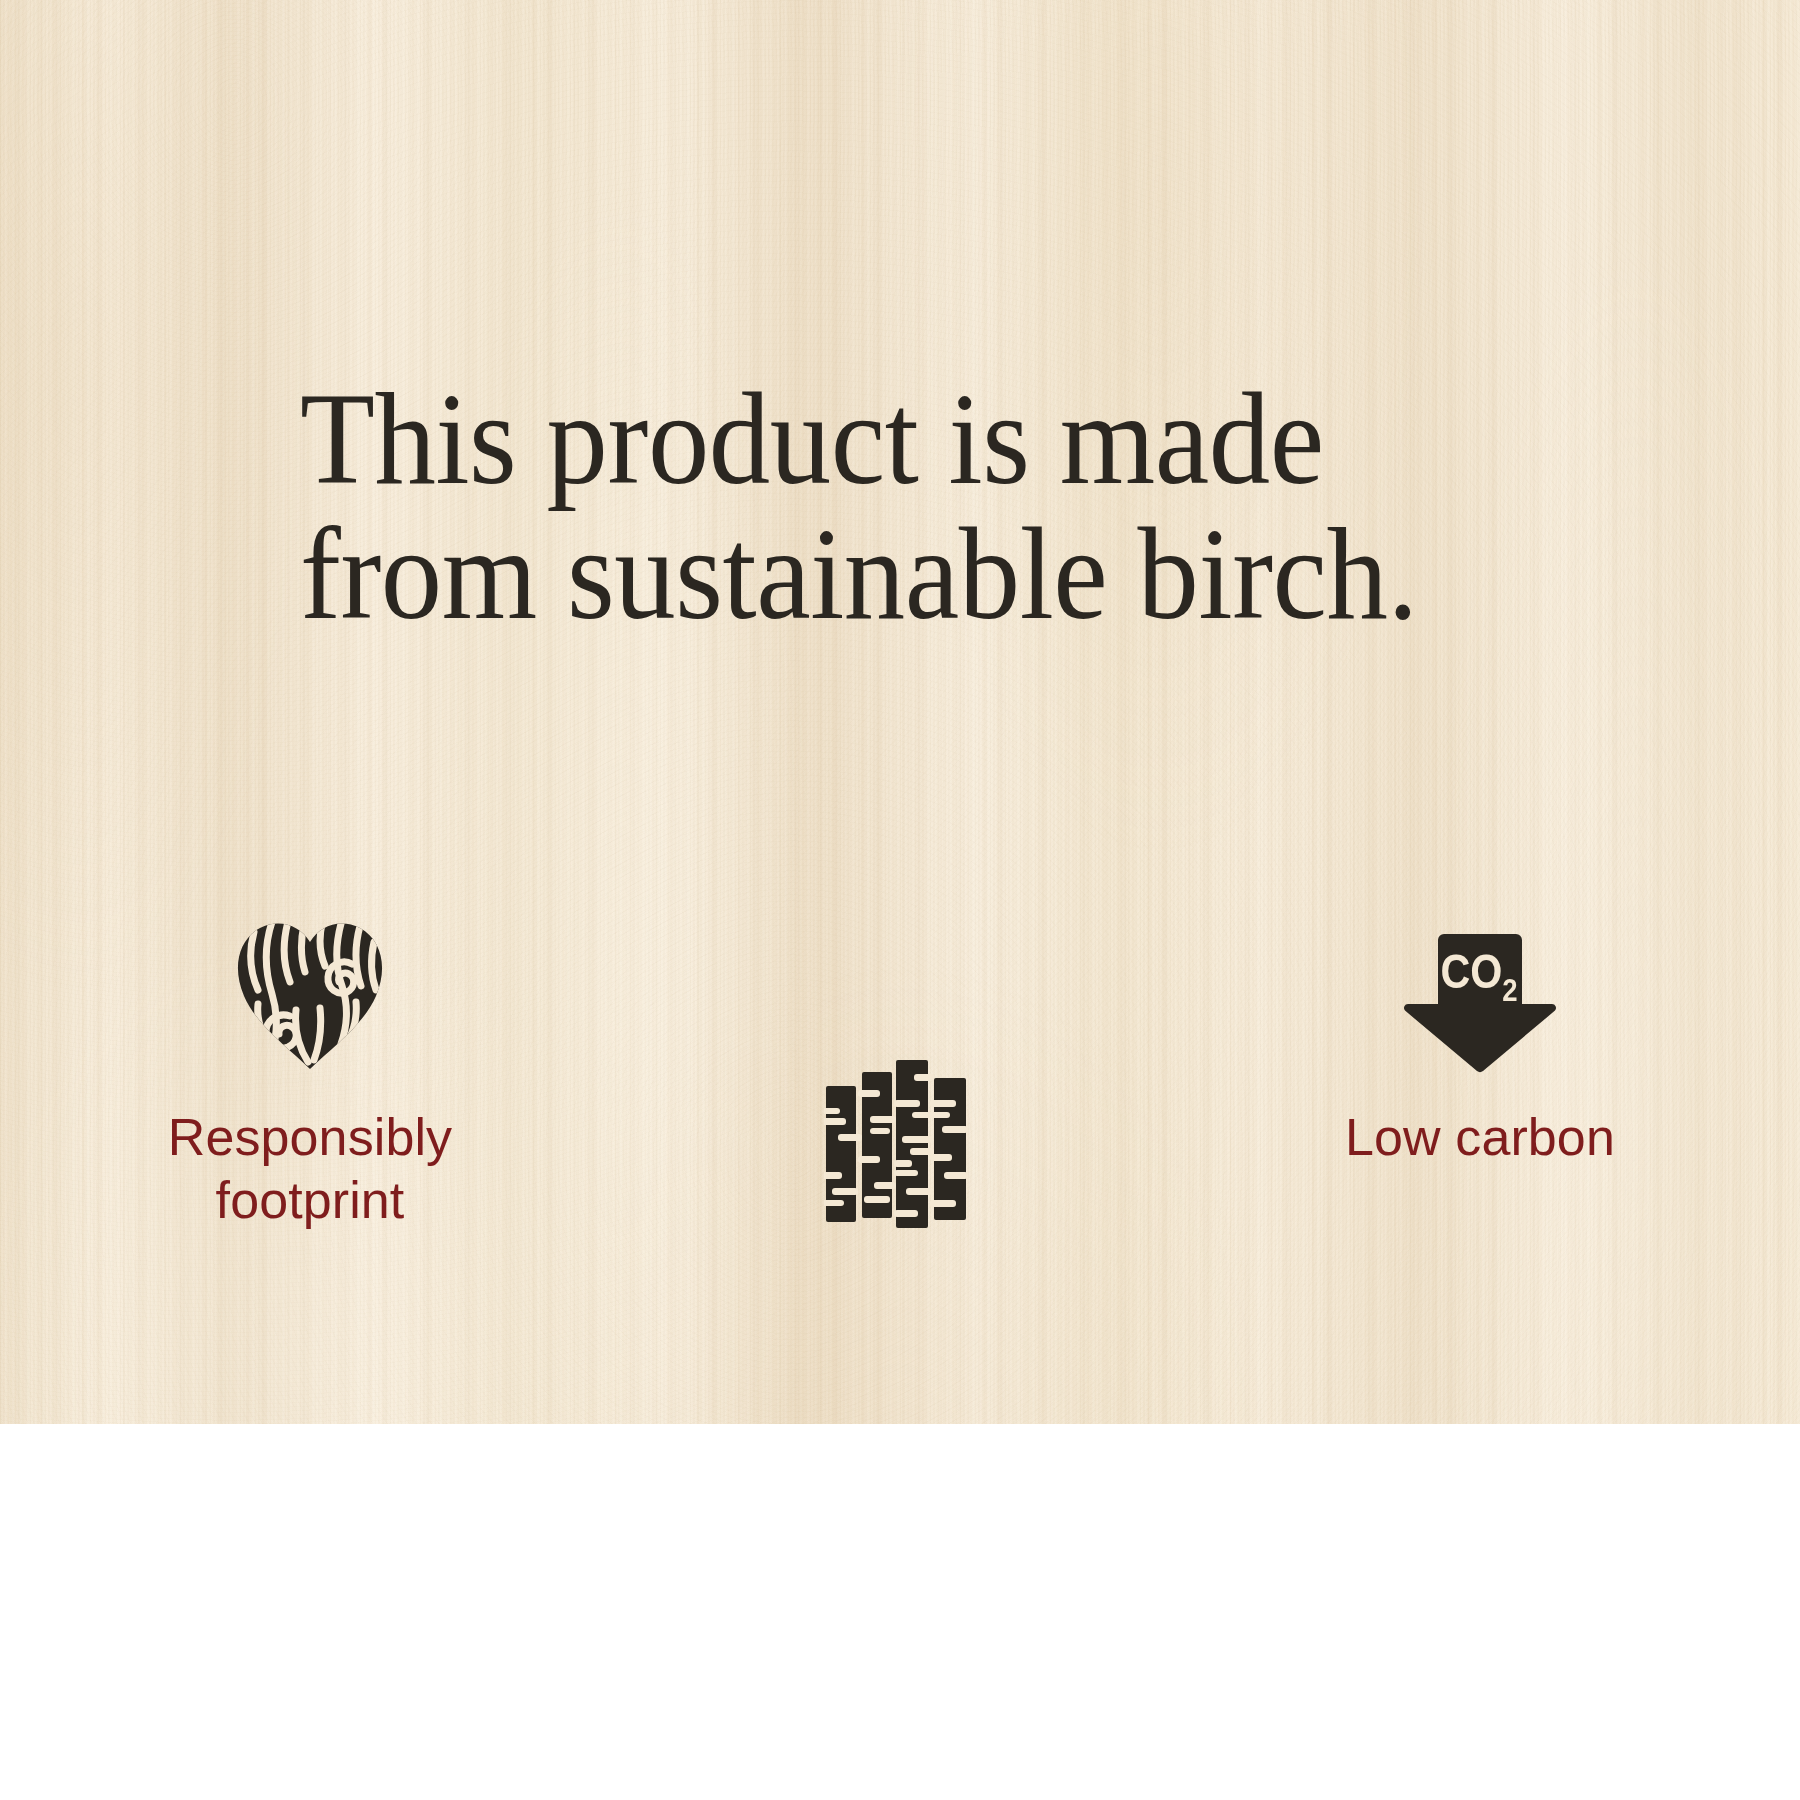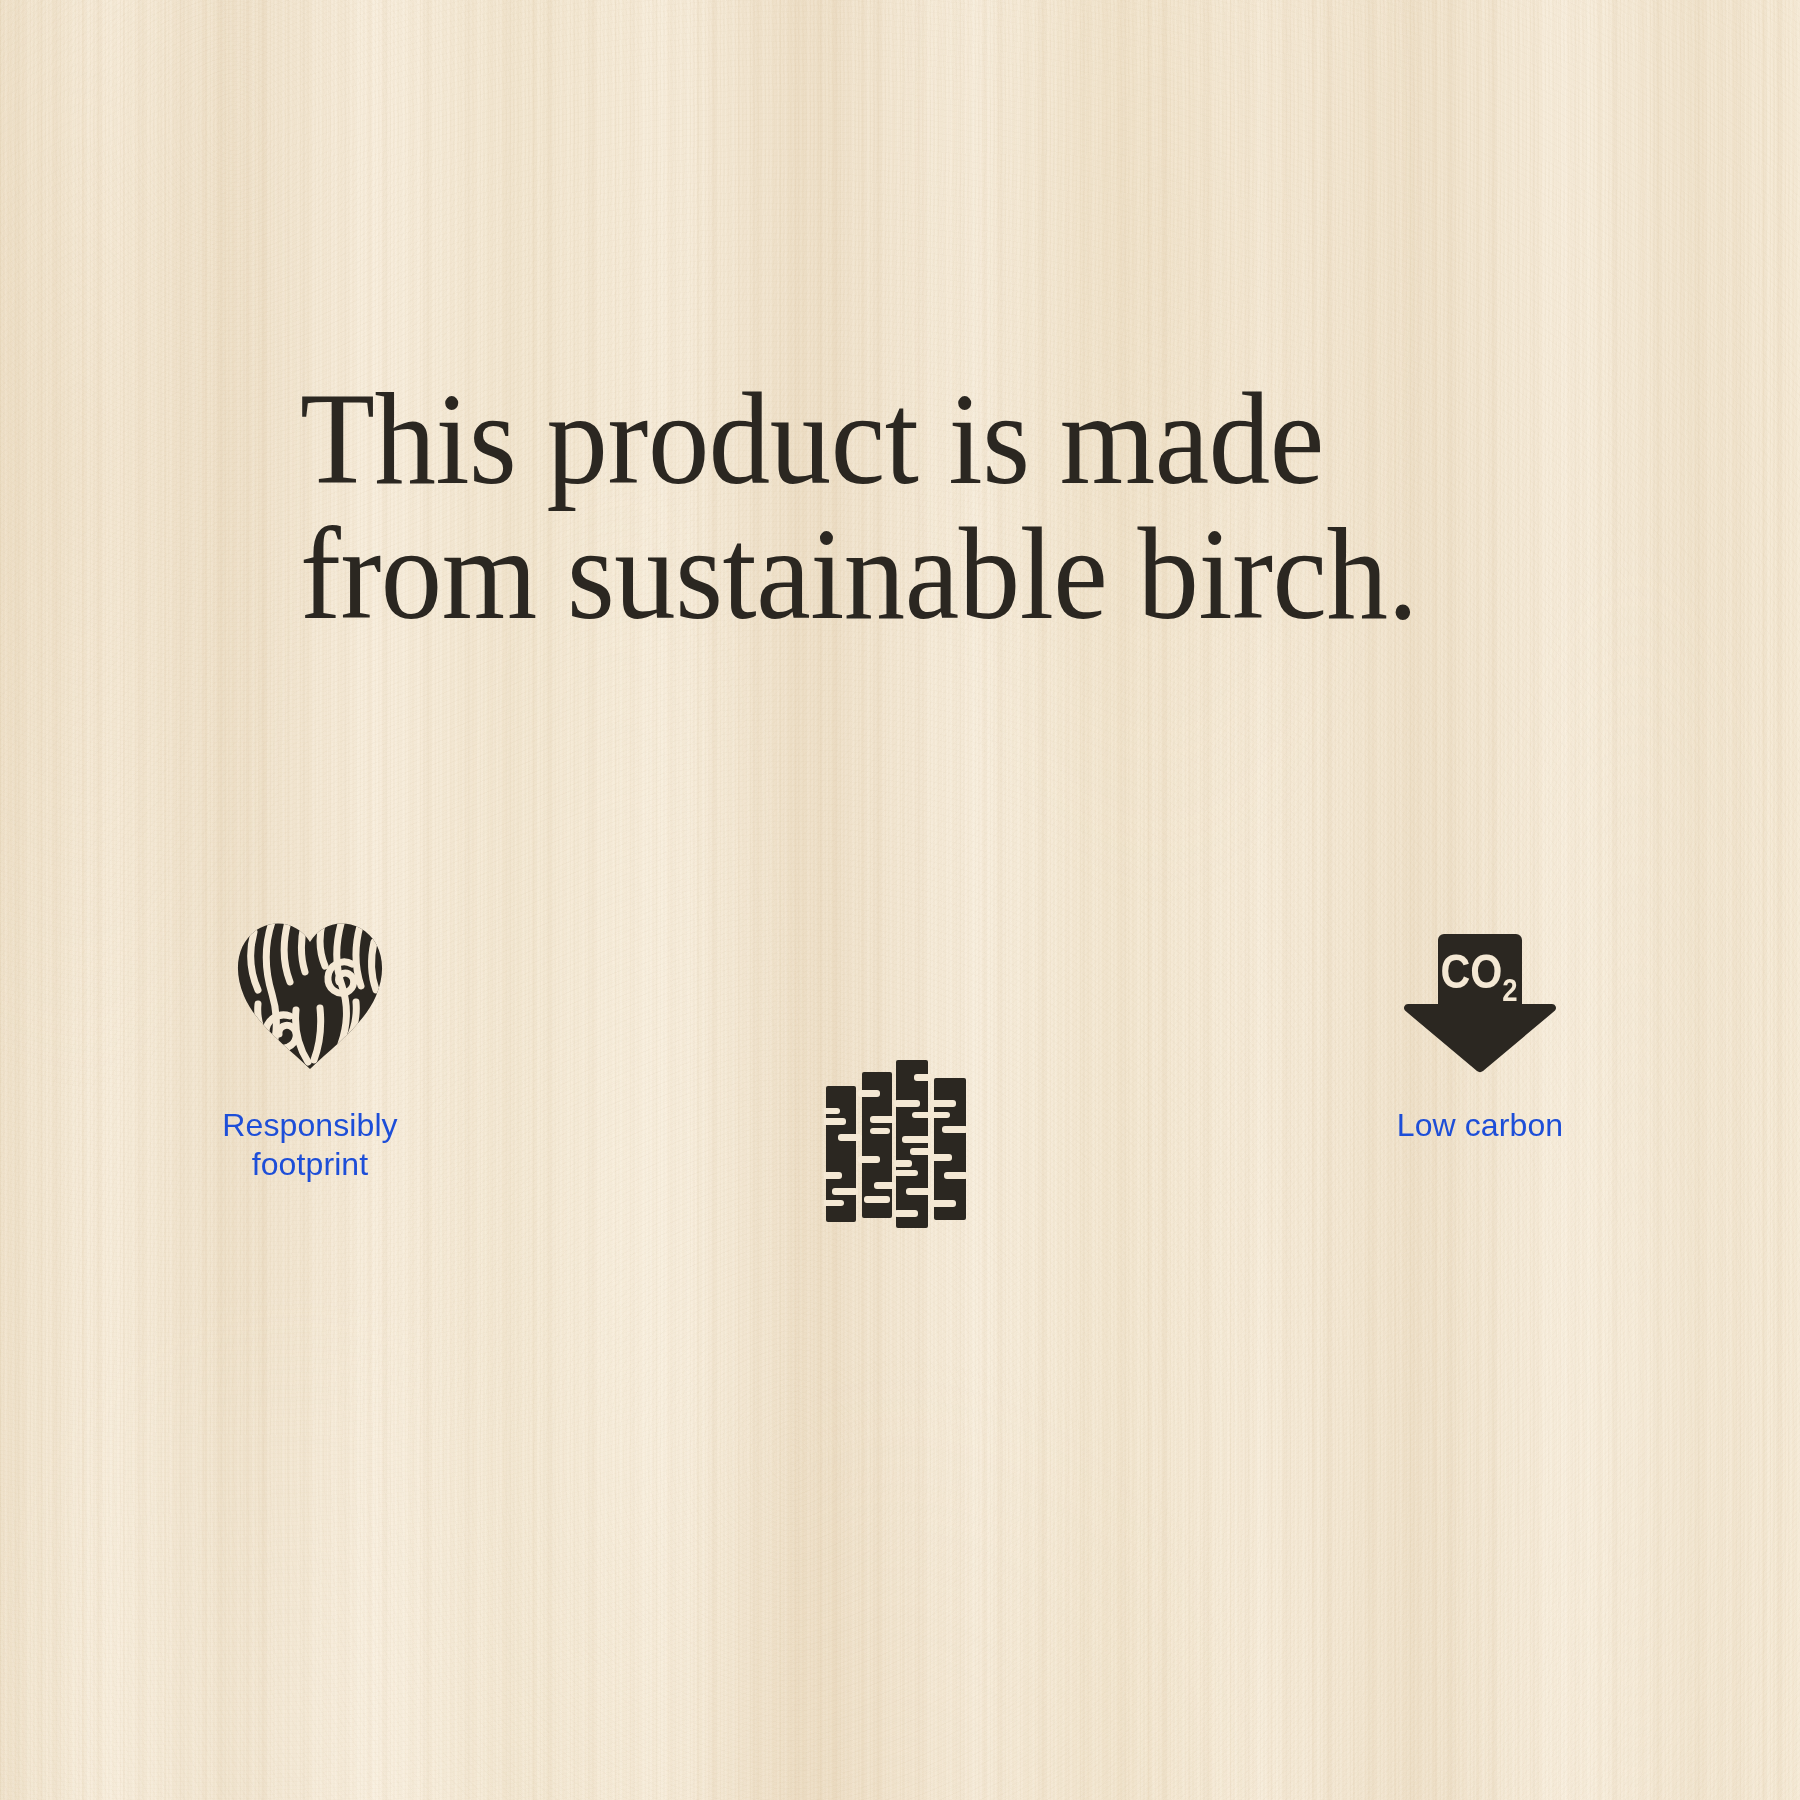--- a/index.html
+++ b/index.html
@@ -6,21 +6,21 @@
   html, body {
     margin: 0;
     padding: 0;
     background: #ffffff;
   }
 
   
   .canvas {
     position: relative;
     width: 1800px;
-    height: 1800px;
+    height: 1424px;
     overflow: hidden;
     font-family: "Liberation Sans", sans-serif;
     
     background-color: #f3e6d0;
     -webkit-font-smoothing: antialiased;
   }
 
   
   .wood-base {
     position: absolute;
@@ -121,25 +121,25 @@
   .headline .line { display: block; white-space: nowrap; }
 
   
   .feature {
     position: absolute;
     text-align: center;
     color: #2e2a24;
   }
   .feature .caption {
     font-family: "Liberation Sans", sans-serif;
-    font-size: 32px;
+    font-size: 52px;
     line-height: 1.22;
     font-weight: 400;
     letter-spacing: 0.1px;
-    color: #1d4ed8;
+    color: #7f1d1d;
   }
   .feature .caption .cline { display: block; white-space: nowrap; }
   .icon-wrap {
     display: flex;
     align-items: flex-start;
     justify-content: center;
   }
 
   
   #feat-harvested { left: 110px;  top: 920px;  width: 400px; }

